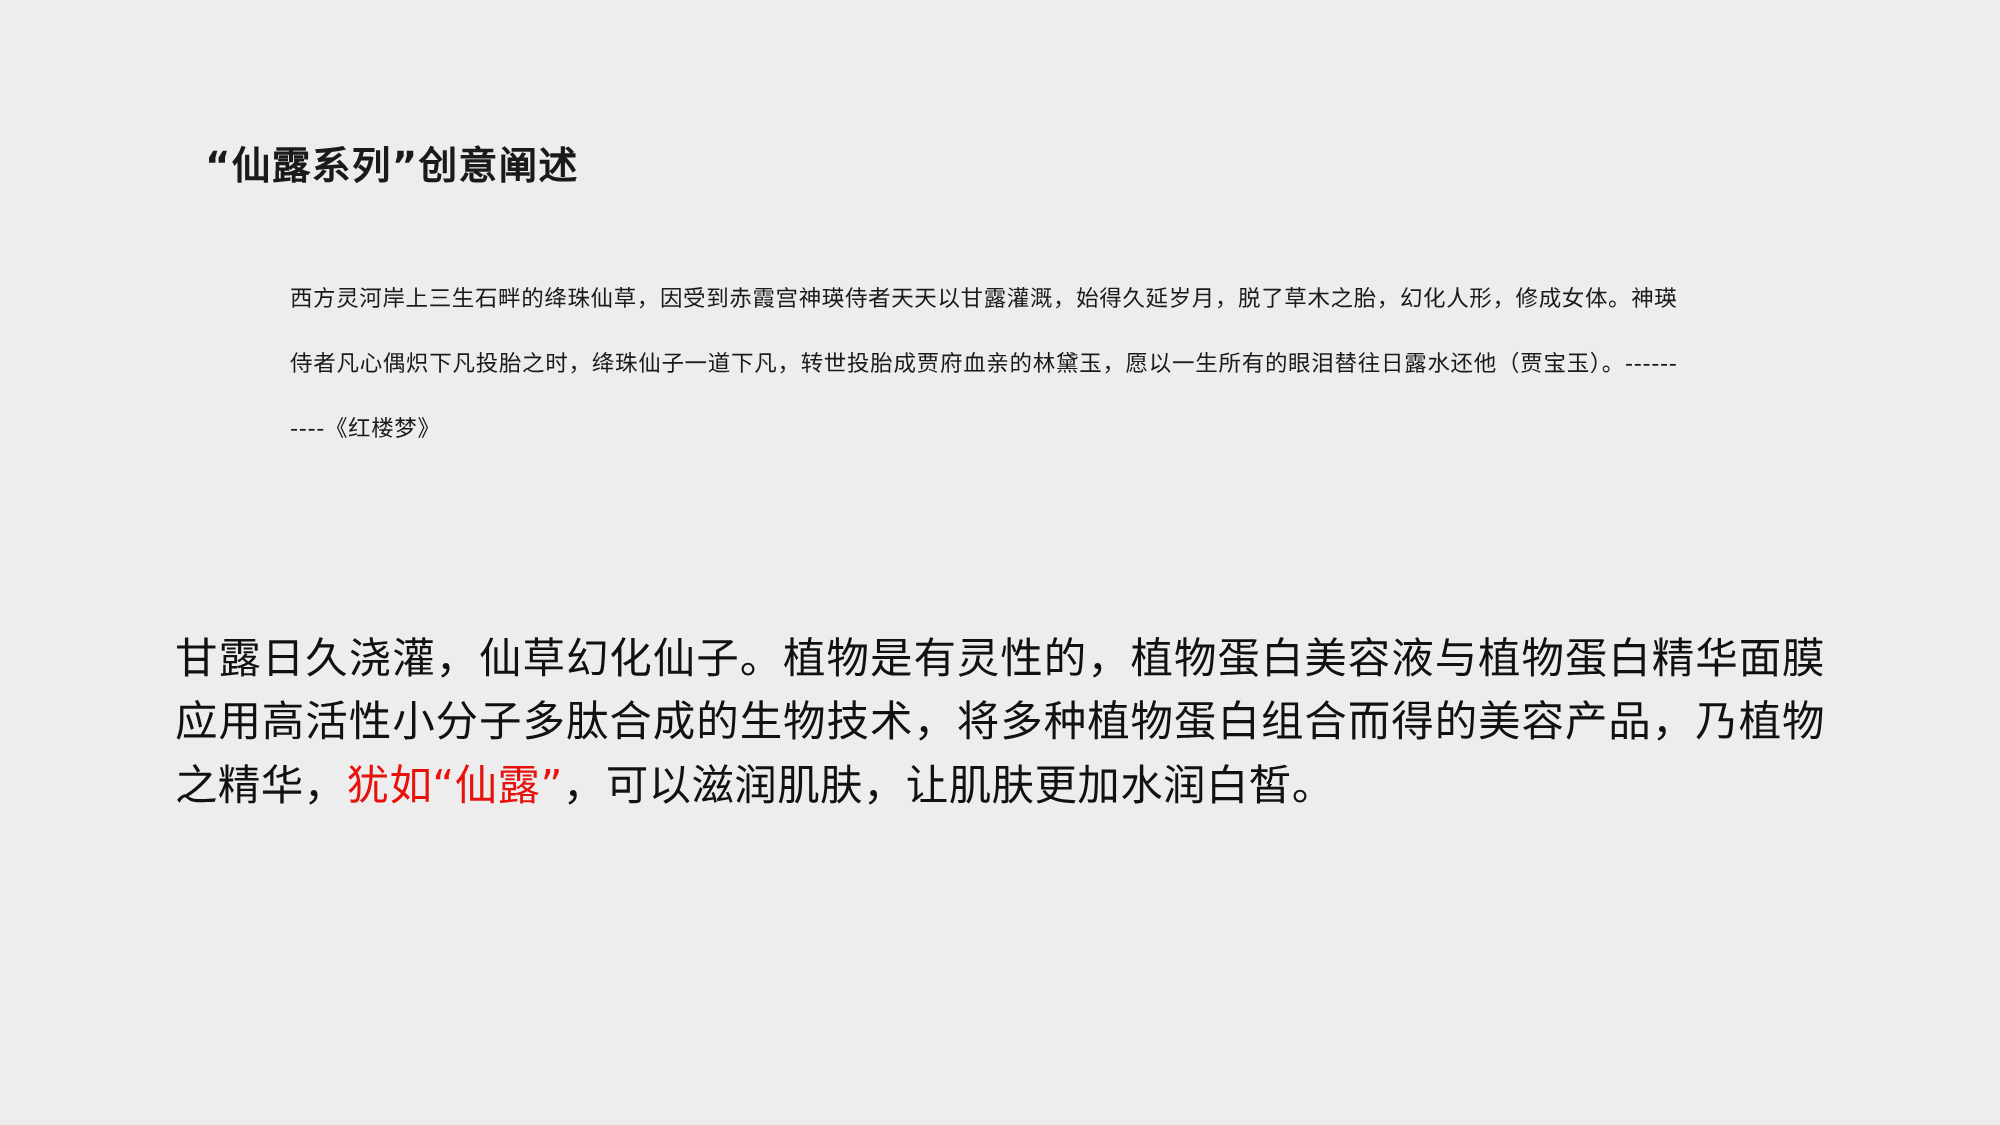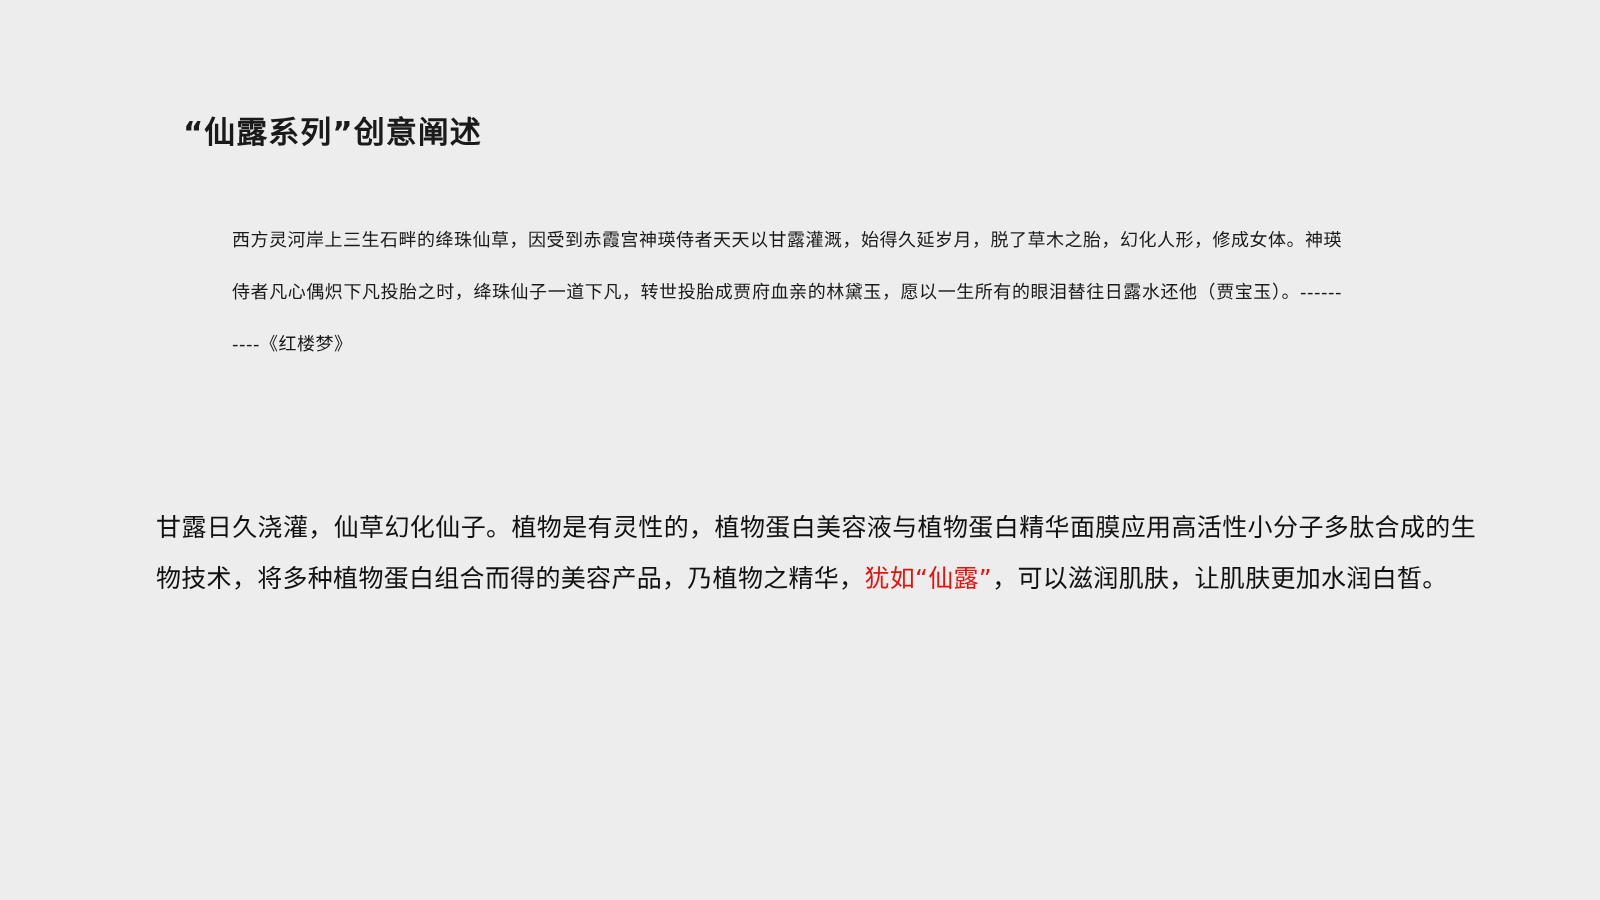--- a/index.html
+++ b/index.html
@@ -15,21 +15,21 @@
   }
   .slide {
     position: relative;
     width: 1600px;
     height: 900px;
     background: #ededed;
     box-sizing: border-box;
   }
   .slide-title {
     position: absolute;
-    left: 183px;
+    left: 164px;
     top: 86px;
     font-size: 31px;
     font-weight: bold;
     color: #1a1a1a;
     letter-spacing: 1px;
     white-space: nowrap;
   }
   .quote-block {
     position: absolute;
     left: 232px;
@@ -39,24 +39,24 @@
     line-height: 52px;
     color: #1a1a1a;
     letter-spacing: 0.5px;
     text-align: justify;
   }
   .quote-block p {
     margin: 0;
   }
   .body-block {
     position: absolute;
-    left: 156px;
+    left: 140px;
     top: 502px;
     width: 1320px;
-    font-size: 25px;
+    font-size: 34px;
     line-height: 51px;
     color: #111111;
     letter-spacing: 0.3px;
     text-align: justify;
   }
   .body-block p {
     margin: 0;
   }
   .accent {
     color: #e8120d;

